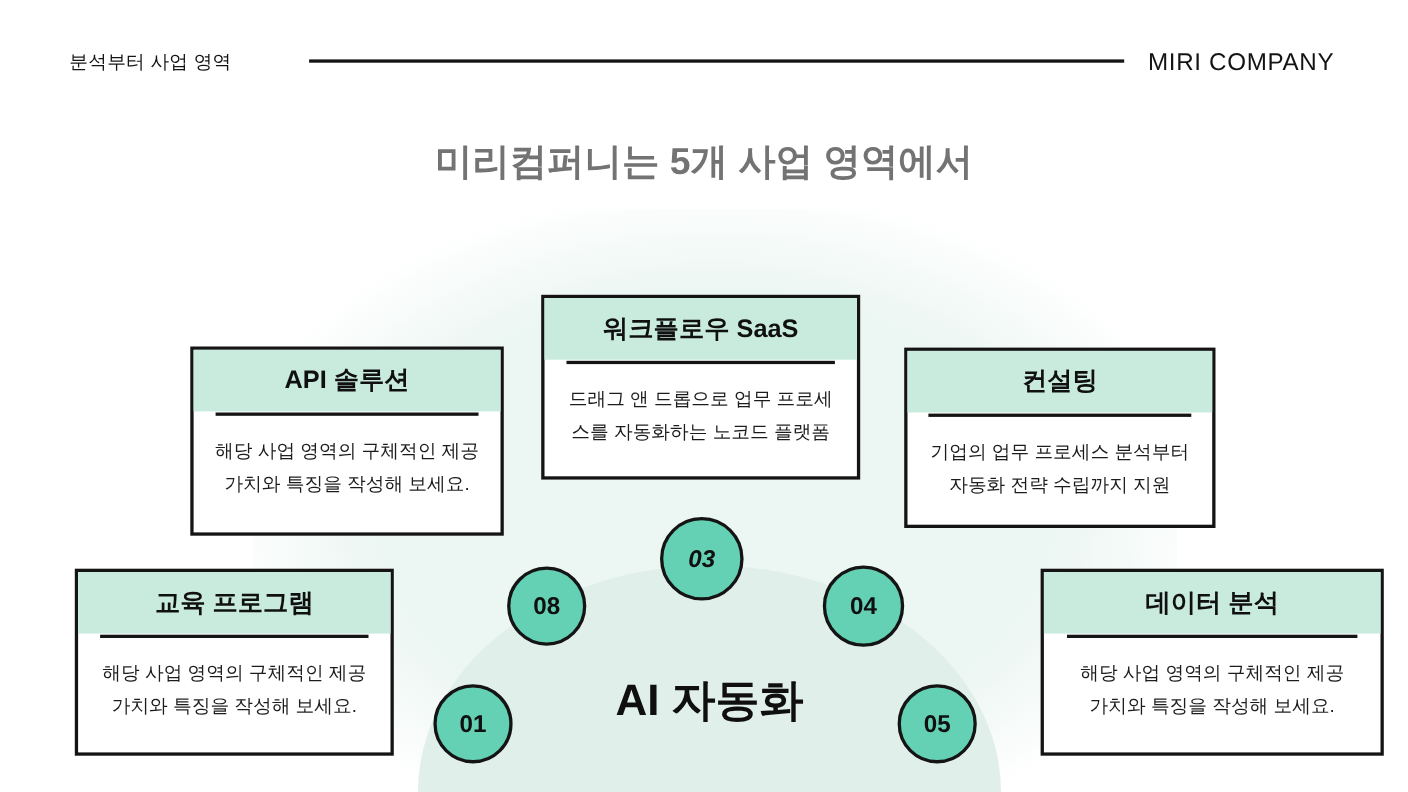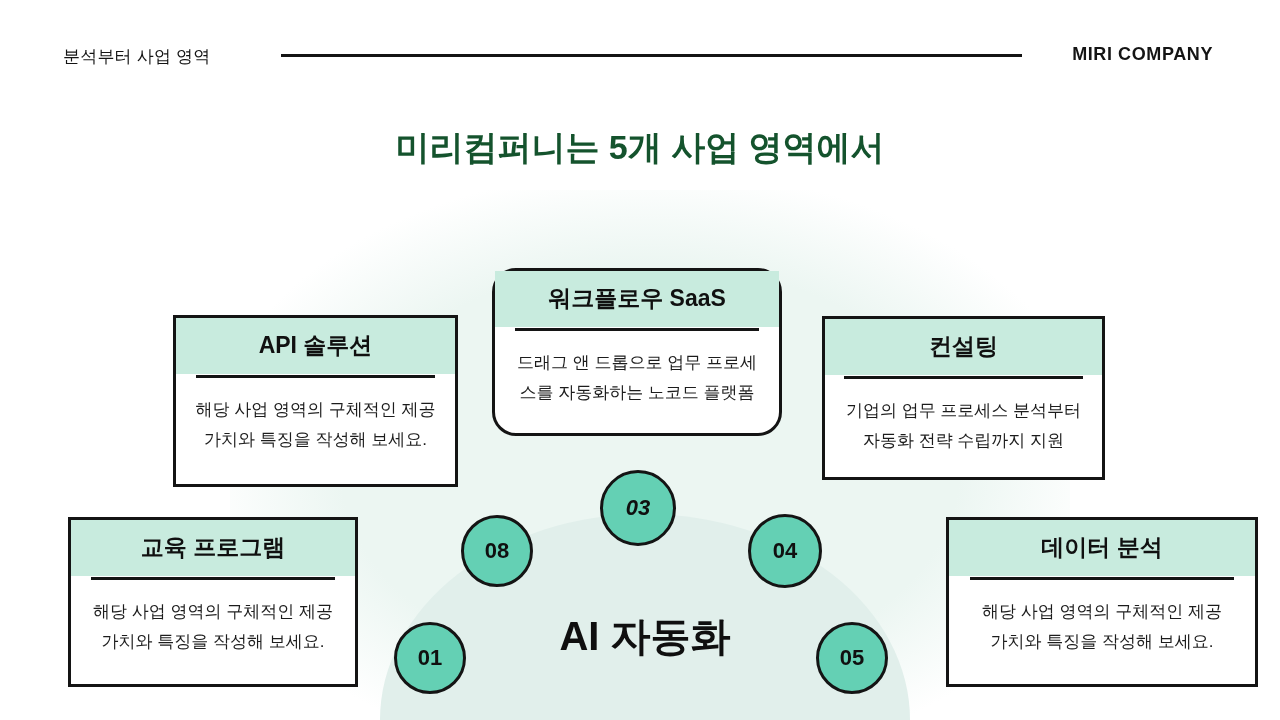--- a/index.html
+++ b/index.html
@@ -41,32 +41,32 @@
   }
   .topbar-line {
     position: absolute;
     left: 281px; top: 54px;
     width: 741px; height: 3px;
     background: #141414;
   }
   .topbar-right {
     position: absolute;
     right: 67px; top: 44px;
-    font-size: 18px; font-weight: 700;
+    font-size: 22px; font-weight: 400;
     color: #141414; letter-spacing: 0.6px;
   }
 
   
   .main-title {
     position: absolute;
     left: 0; right: 0; top: 121px;
     text-align: center;
     font-size: 34px; font-weight: 600;
     line-height: 53px;
-    color: #14532d;
+    color: #737373;
     z-index: 5;
   }
 
   
   .dome {
     position: absolute;
     left: 380px; top: 514px;
     width: 530px; height: 206px;
     background: #e1efeb;
     border-radius: 265px 265px 0 0 / 206px 206px 0 0;
@@ -104,21 +104,21 @@
     border-top: 3px solid #141414;
   }
   .card-body {
     text-align: center;
     padding: 17px 8px 18px;
     font-size: 17px; font-weight: 500;
     line-height: 30px;
     color: #1c1c1c;
     white-space: pre-line;
   }
-  .card-workflow  { left: 492px; top: 268px; width: 290px; min-height: 168px; border-radius: 24px; }
+  .card-workflow  { left: 492px; top: 268px; width: 290px; min-height: 168px; }
   .card-api       { left: 173px; top: 315px; width: 285px; min-height: 172px; }
   .card-consult   { left: 822px; top: 316px; width: 283px; min-height: 164px; }
   .card-education { left:  68px; top: 517px; width: 290px; min-height: 170px; }
   .card-data      { left: 946px; top: 517px; width: 312px; min-height: 170px; }
 
   
   .step {
     position: absolute;
     border-radius: 50%;
     background: #64d0b4;

